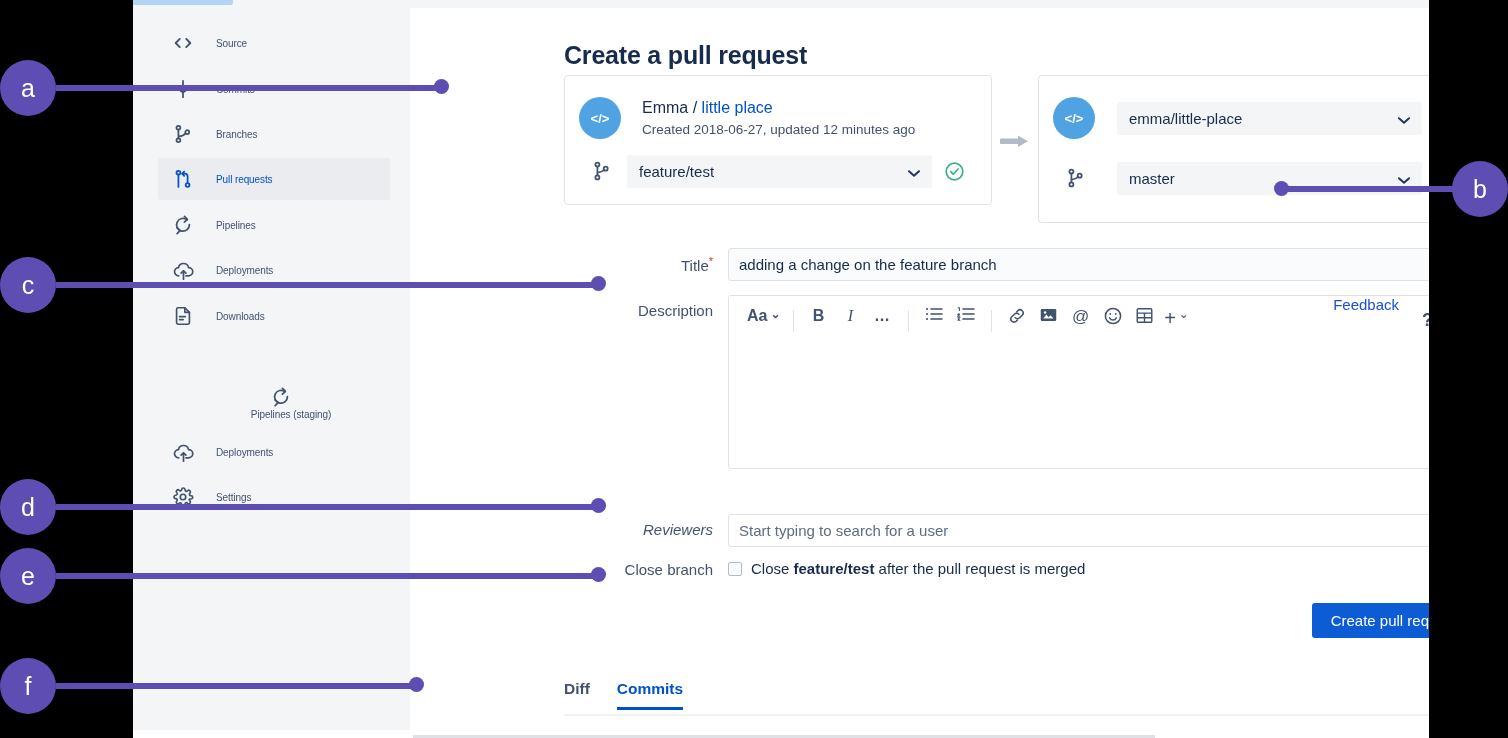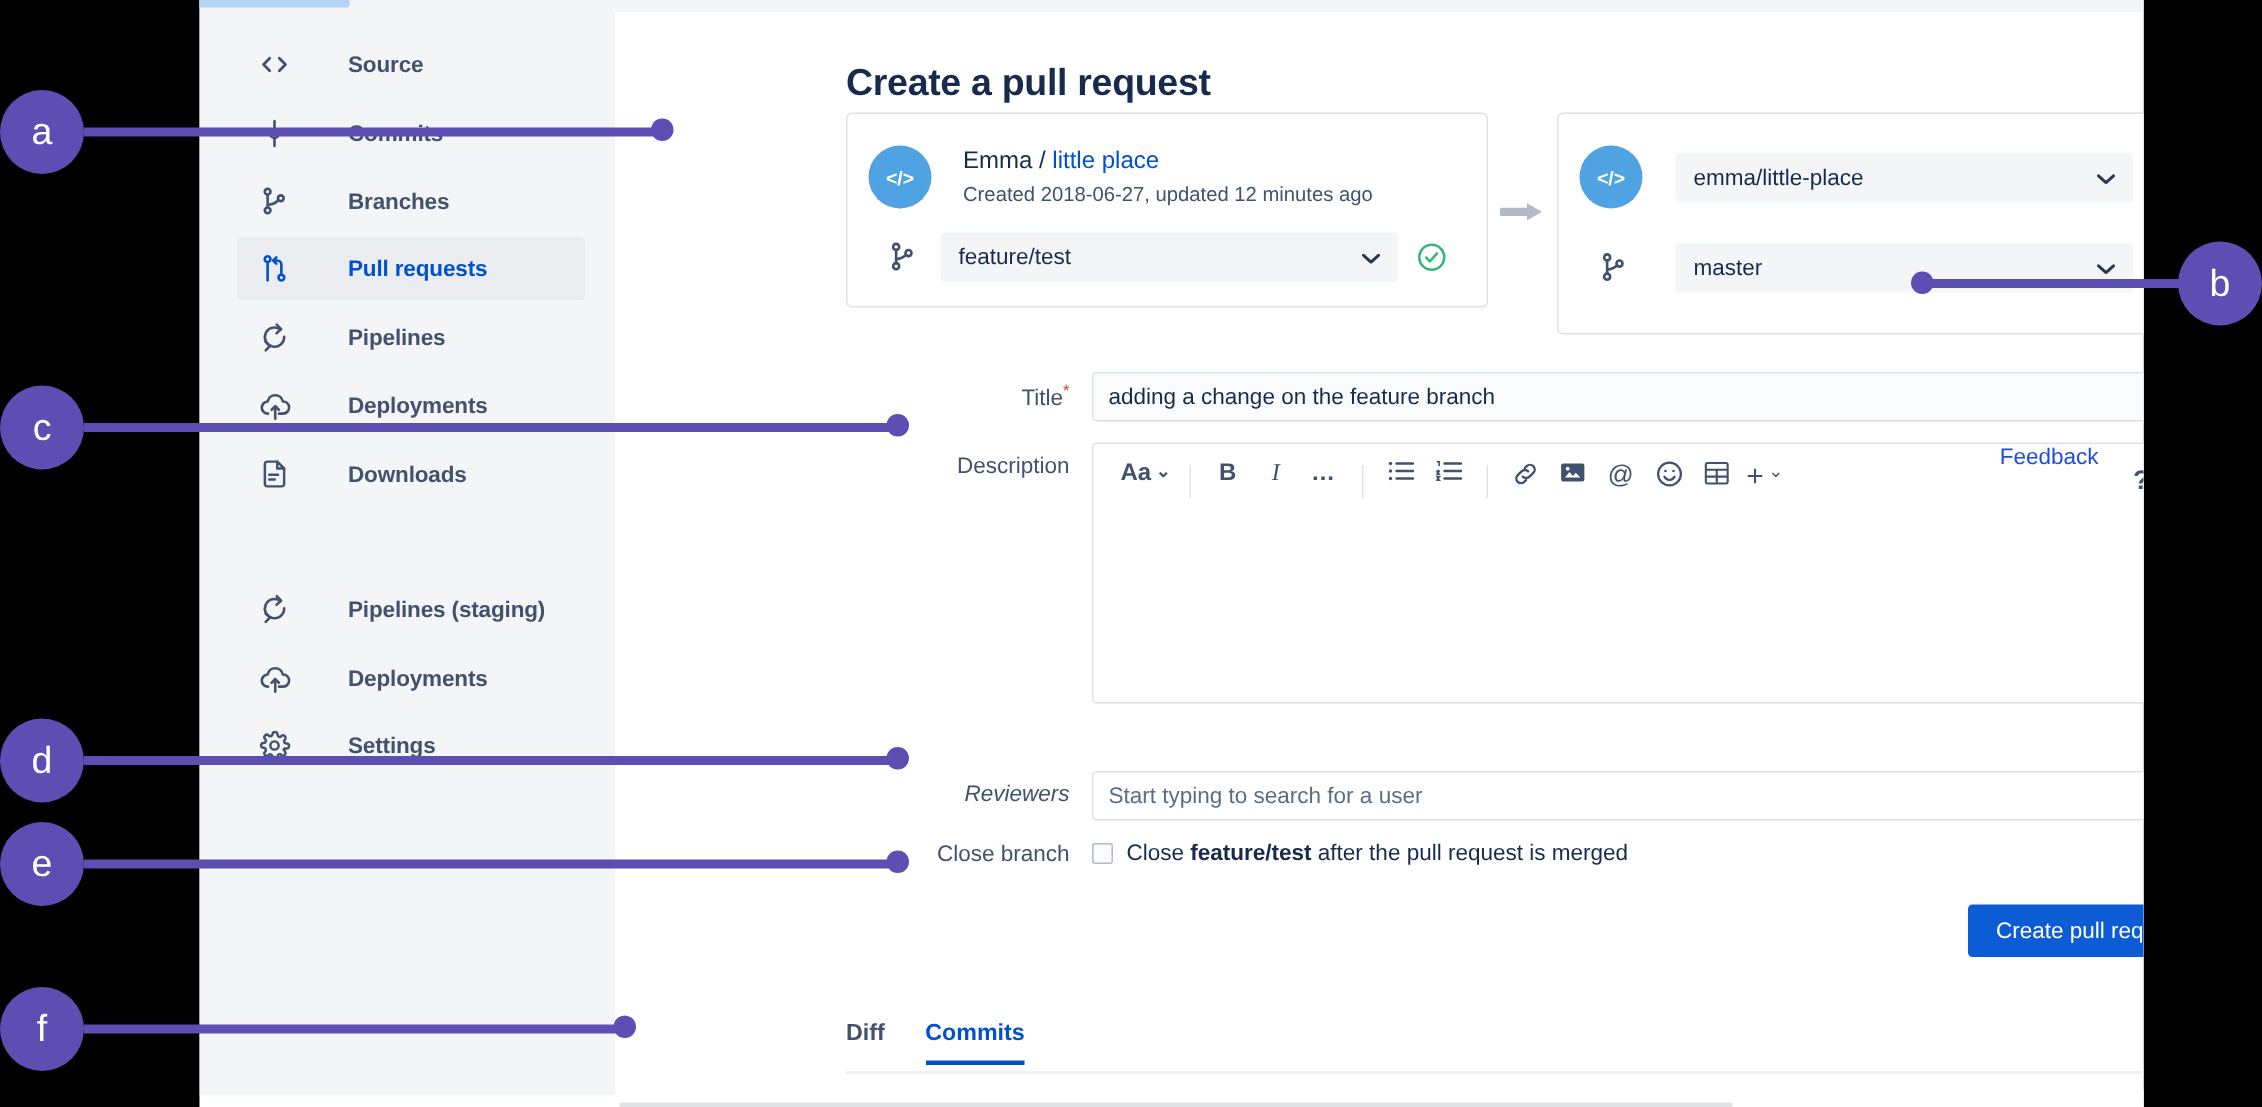--- a/index.html
+++ b/index.html
@@ -52,26 +52,25 @@
     display: flex; align-items: center;
     border-radius: 3px;
     padding-left: 13px;
   }
   .nav-item .nav-ico {
     width: 24px; height: 24px; flex: 0 0 24px;
     display: flex; align-items: center; justify-content: center;
     color: #42526e;
   }
   .nav-item .nav-lbl {
-    margin-left: 37px;
-    font-size: 15px;
+    margin-left: 21px;
+    font-size: 10px;
     color: #42526e;
     letter-spacing: -0.1px;
     white-space: nowrap;
-    font-weight: bold;
   }
   .nav-item.active { background: #ebecf0; }
   .nav-item.active .nav-ico { color: #0052cc; }
   .nav-item.active .nav-lbl { color: #0052cc; }
 
   
   #content {
     position: absolute; left: 277px; top: 8px;
     width: 1019px; height: 730px;
     background: #ffffff;
@@ -344,21 +343,21 @@
         <div class="nav-item" style="top: 287px;">
           <span class="nav-ico">
             <svg viewBox="0 0 24 24" width="22" height="22" fill="none" stroke="currentColor" stroke-width="1.8" stroke-linecap="round" stroke-linejoin="round">
               <path d="M14 3H6.8A1.8 1.8 0 0 0 5 4.8v14.4A1.8 1.8 0 0 0 6.8 21h10.4a1.8 1.8 0 0 0 1.8-1.8V8z"></path>
               <path d="M14 3v5h5"></path>
               <path d="M8.2 12.6h6.4M8.2 16h4"></path>
             </svg>
           </span>
           <span class="nav-lbl">Downloads</span>
         </div>
-        <div class="nav-item" style="top: 377px;">
+        <div class="nav-item" style="top: 377px; flex-direction: column;">
           <span class="nav-ico">
             <svg viewBox="0 0 24 24" width="22" height="22" fill="none" stroke="currentColor" stroke-width="1.9" stroke-linecap="round" stroke-linejoin="round">
               <path d="M19 11.5a7 7 0 1 1-2.6-5.2"></path>
               <path d="M13.6 2.6l3.2 3.3-3.3 3"></path>
               <path d="M5.6 21.4l3.2-3.3-3.3-3"></path>
             </svg>
           </span>
           <span class="nav-lbl">Pipelines (staging)</span>
         </div>
         <div class="nav-item" style="top: 423px;">

